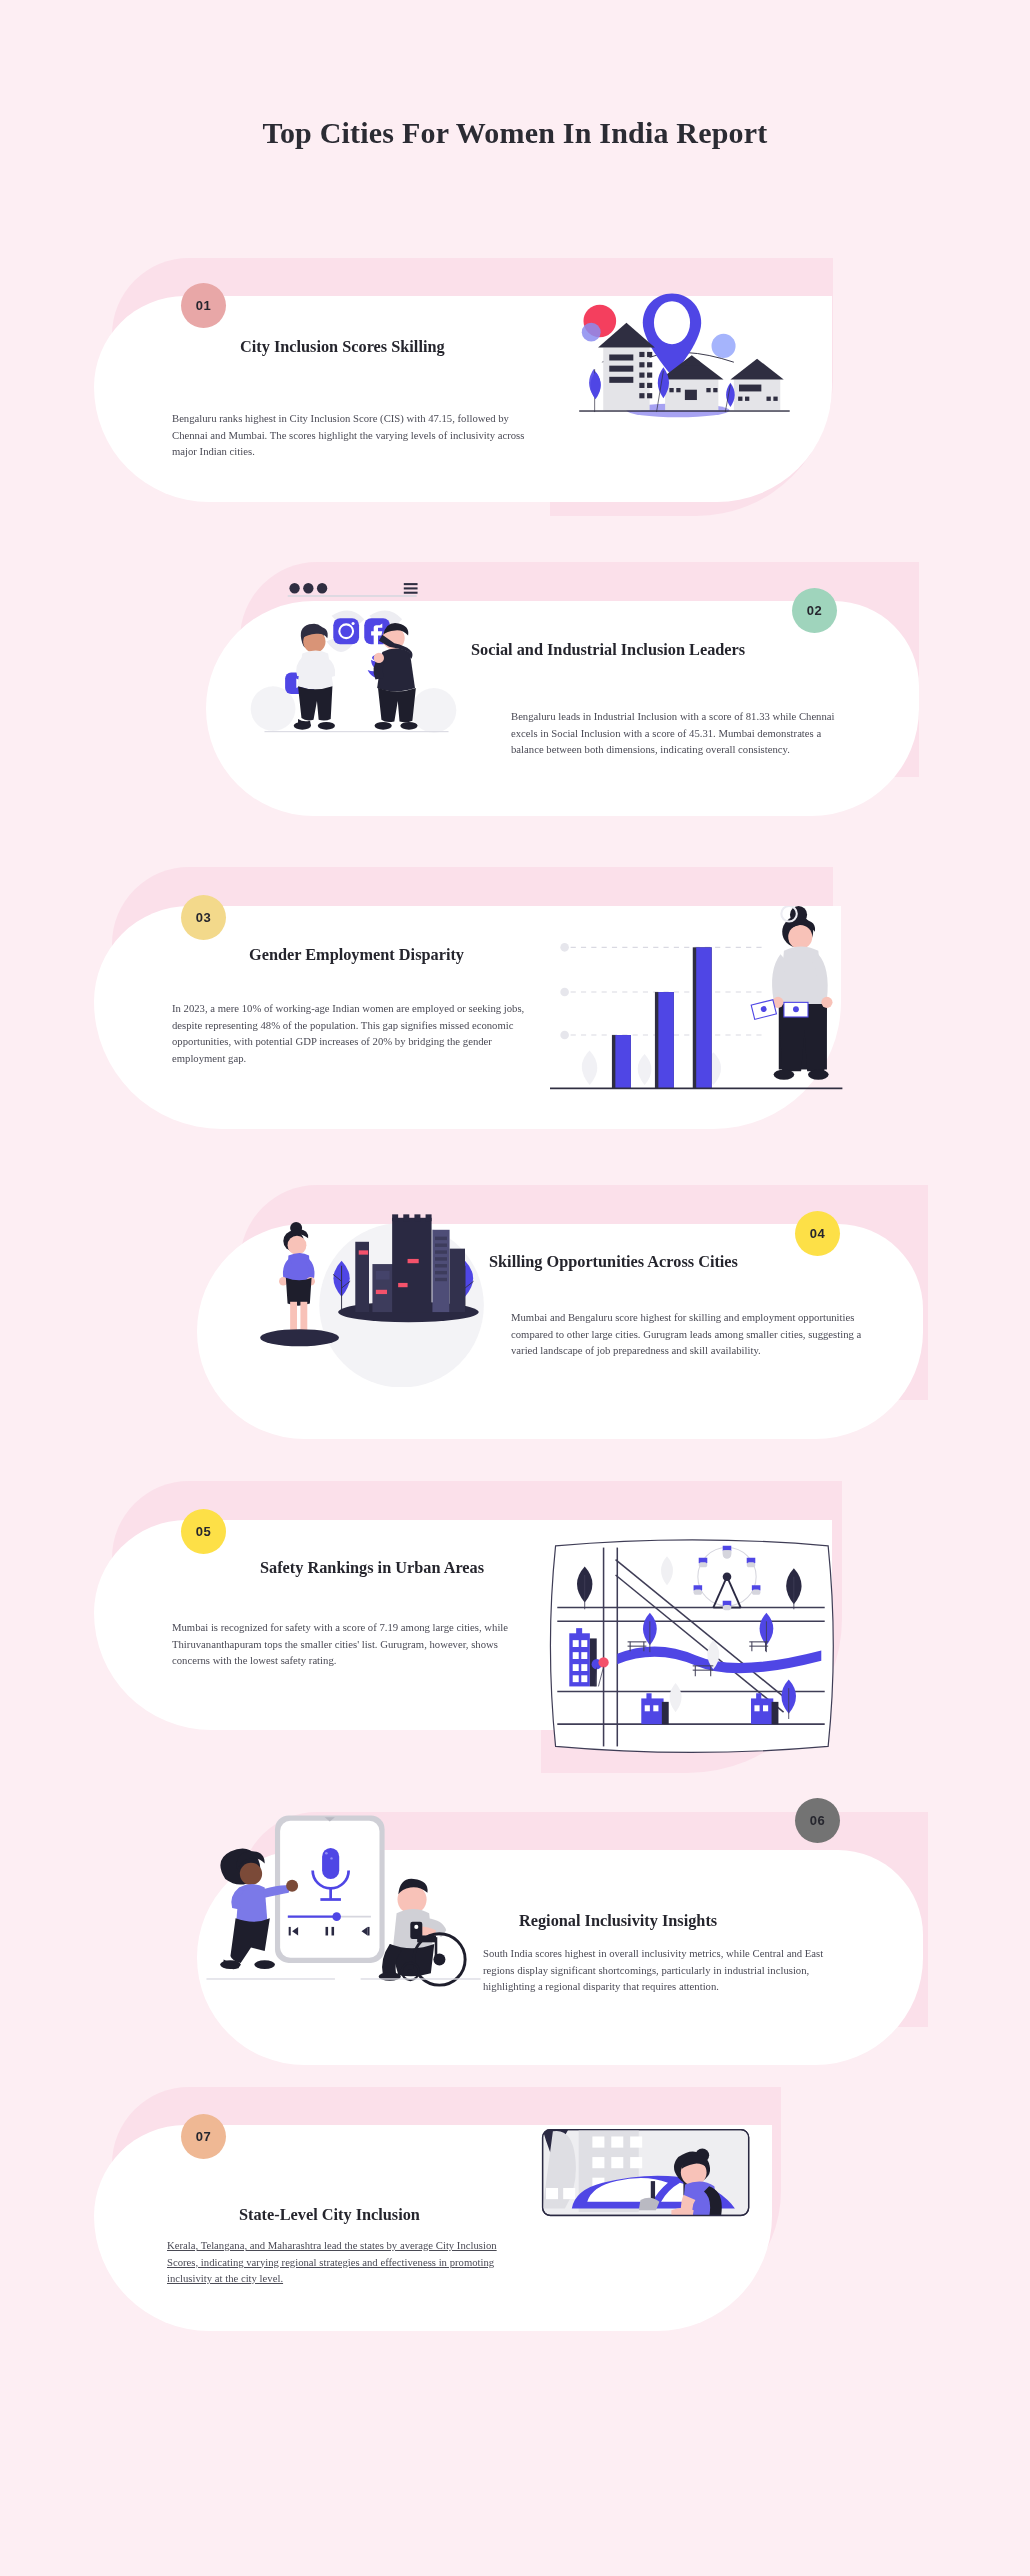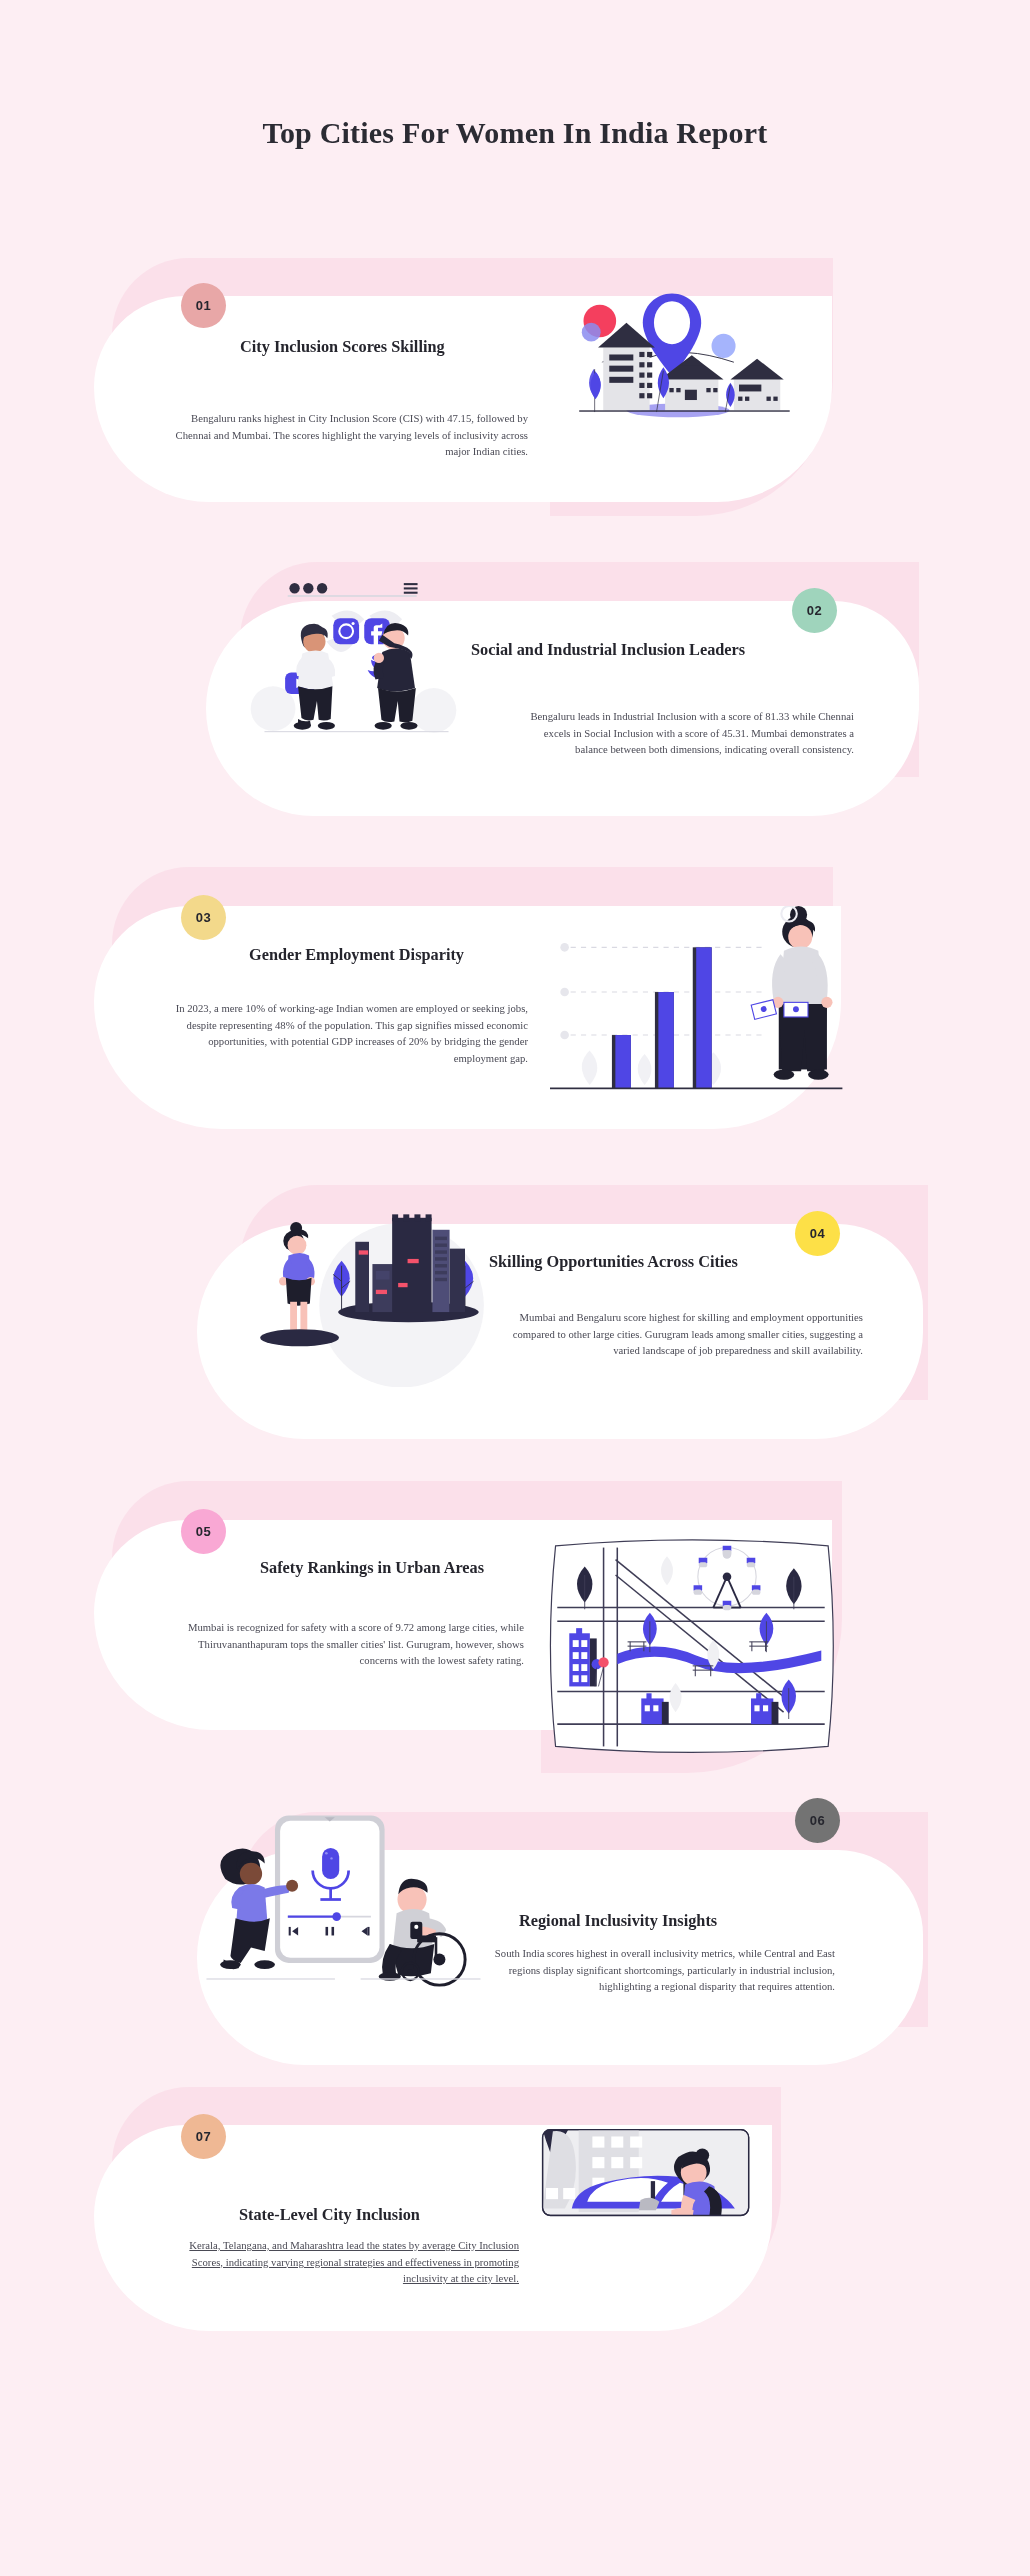--- a/index.html
+++ b/index.html
@@ -70,21 +70,21 @@
     z-index: 5;
     white-space: nowrap;
     font-family: "Liberation Serif", "DejaVu Serif", serif;
   }
 
   .sec-body {
     position: absolute;
     font-size: 10.7px;
     line-height: 1.55;
     color: #4a4a55;
-    text-align: right;
+    text-align: left;
     z-index: 5;
     font-family: "Liberation Serif", "DejaVu Serif", serif;
   }
 
   .illus {
     position: absolute;
     z-index: 5;
   }
   .illus svg { display: block; width: 100%; height: 100%; }
 </style>
@@ -329,25 +329,25 @@
       <rect x="59" y="150" width="14" height="9" rx="3" fill="#1e1e2c"></rect>
       <ellipse cx="59" cy="158" rx="46" ry="10" fill="#2a2942"></ellipse>
     </svg>
   </div>
 
   <div class="blob" style="left:112px; top:1481px; width:730px; height:103px; border-radius:77px 77px 0 0;"></div>
   <div class="blob" style="left:541px; top:1481px; width:301px; height:292px; border-radius:0 0 155px 0;"></div>
 
   <div class="card" style="left:94px; top:1520px; width:738px; height:210px; border-radius:129px 0 163px 163px;"></div>
 
-  <div class="badge" style="left:181px; top:1509px; background:#f9a8d4;">05</div>
+  <div class="badge" style="left:181px; top:1509px; background:#fde047;">05</div>
 
   <div class="sec-title" style="left:236px; top:1558px;margin-left:24px;">Safety Rankings in Urban Areas</div>
 
-  <div class="sec-body" style="left:172px; top:1619px; width:352px;">Mumbai is recognized for safety with a score of 9.72 among large cities, while Thiruvananthapuram tops the smaller cities' list. Gurugram, however, shows concerns with the lowest safety rating.</div>
+  <div class="sec-body" style="left:172px; top:1619px; width:352px;">Mumbai is recognized for safety with a score of 7.19 among large cities, while Thiruvananthapuram tops the smaller cities' list. Gurugram, however, shows concerns with the lowest safety rating.</div>
 
   <div class="illus" style="left:545px; top:1527px; width:292px; height:240px;">
     <svg viewBox="0 0 340 280" xmlns="http://www.w3.org/2000/svg">
       <path d="M12 22 q160 -14 318 0 q12 118 0 234 q-160 14 -318 0 q-12 -118 0 -234z" fill="#ffffff" stroke="#3f3d56" stroke-width="1.4"></path>
       <line x1="14" y1="94" x2="326" y2="94" stroke="#3f3d56" stroke-width="1.8"></line>
       <line x1="14" y1="110" x2="326" y2="110" stroke="#3f3d56" stroke-width="1.8"></line>
       <line x1="14" y1="192" x2="326" y2="192" stroke="#3f3d56" stroke-width="1.8"></line>
       <line x1="14" y1="230" x2="326" y2="230" stroke="#3f3d56" stroke-width="1.8"></line>
       <line x1="68" y1="24" x2="68" y2="256" stroke="#3f3d56" stroke-width="1.8"></line>
       <line x1="84" y1="24" x2="84" y2="256" stroke="#3f3d56" stroke-width="1.8"></line>

